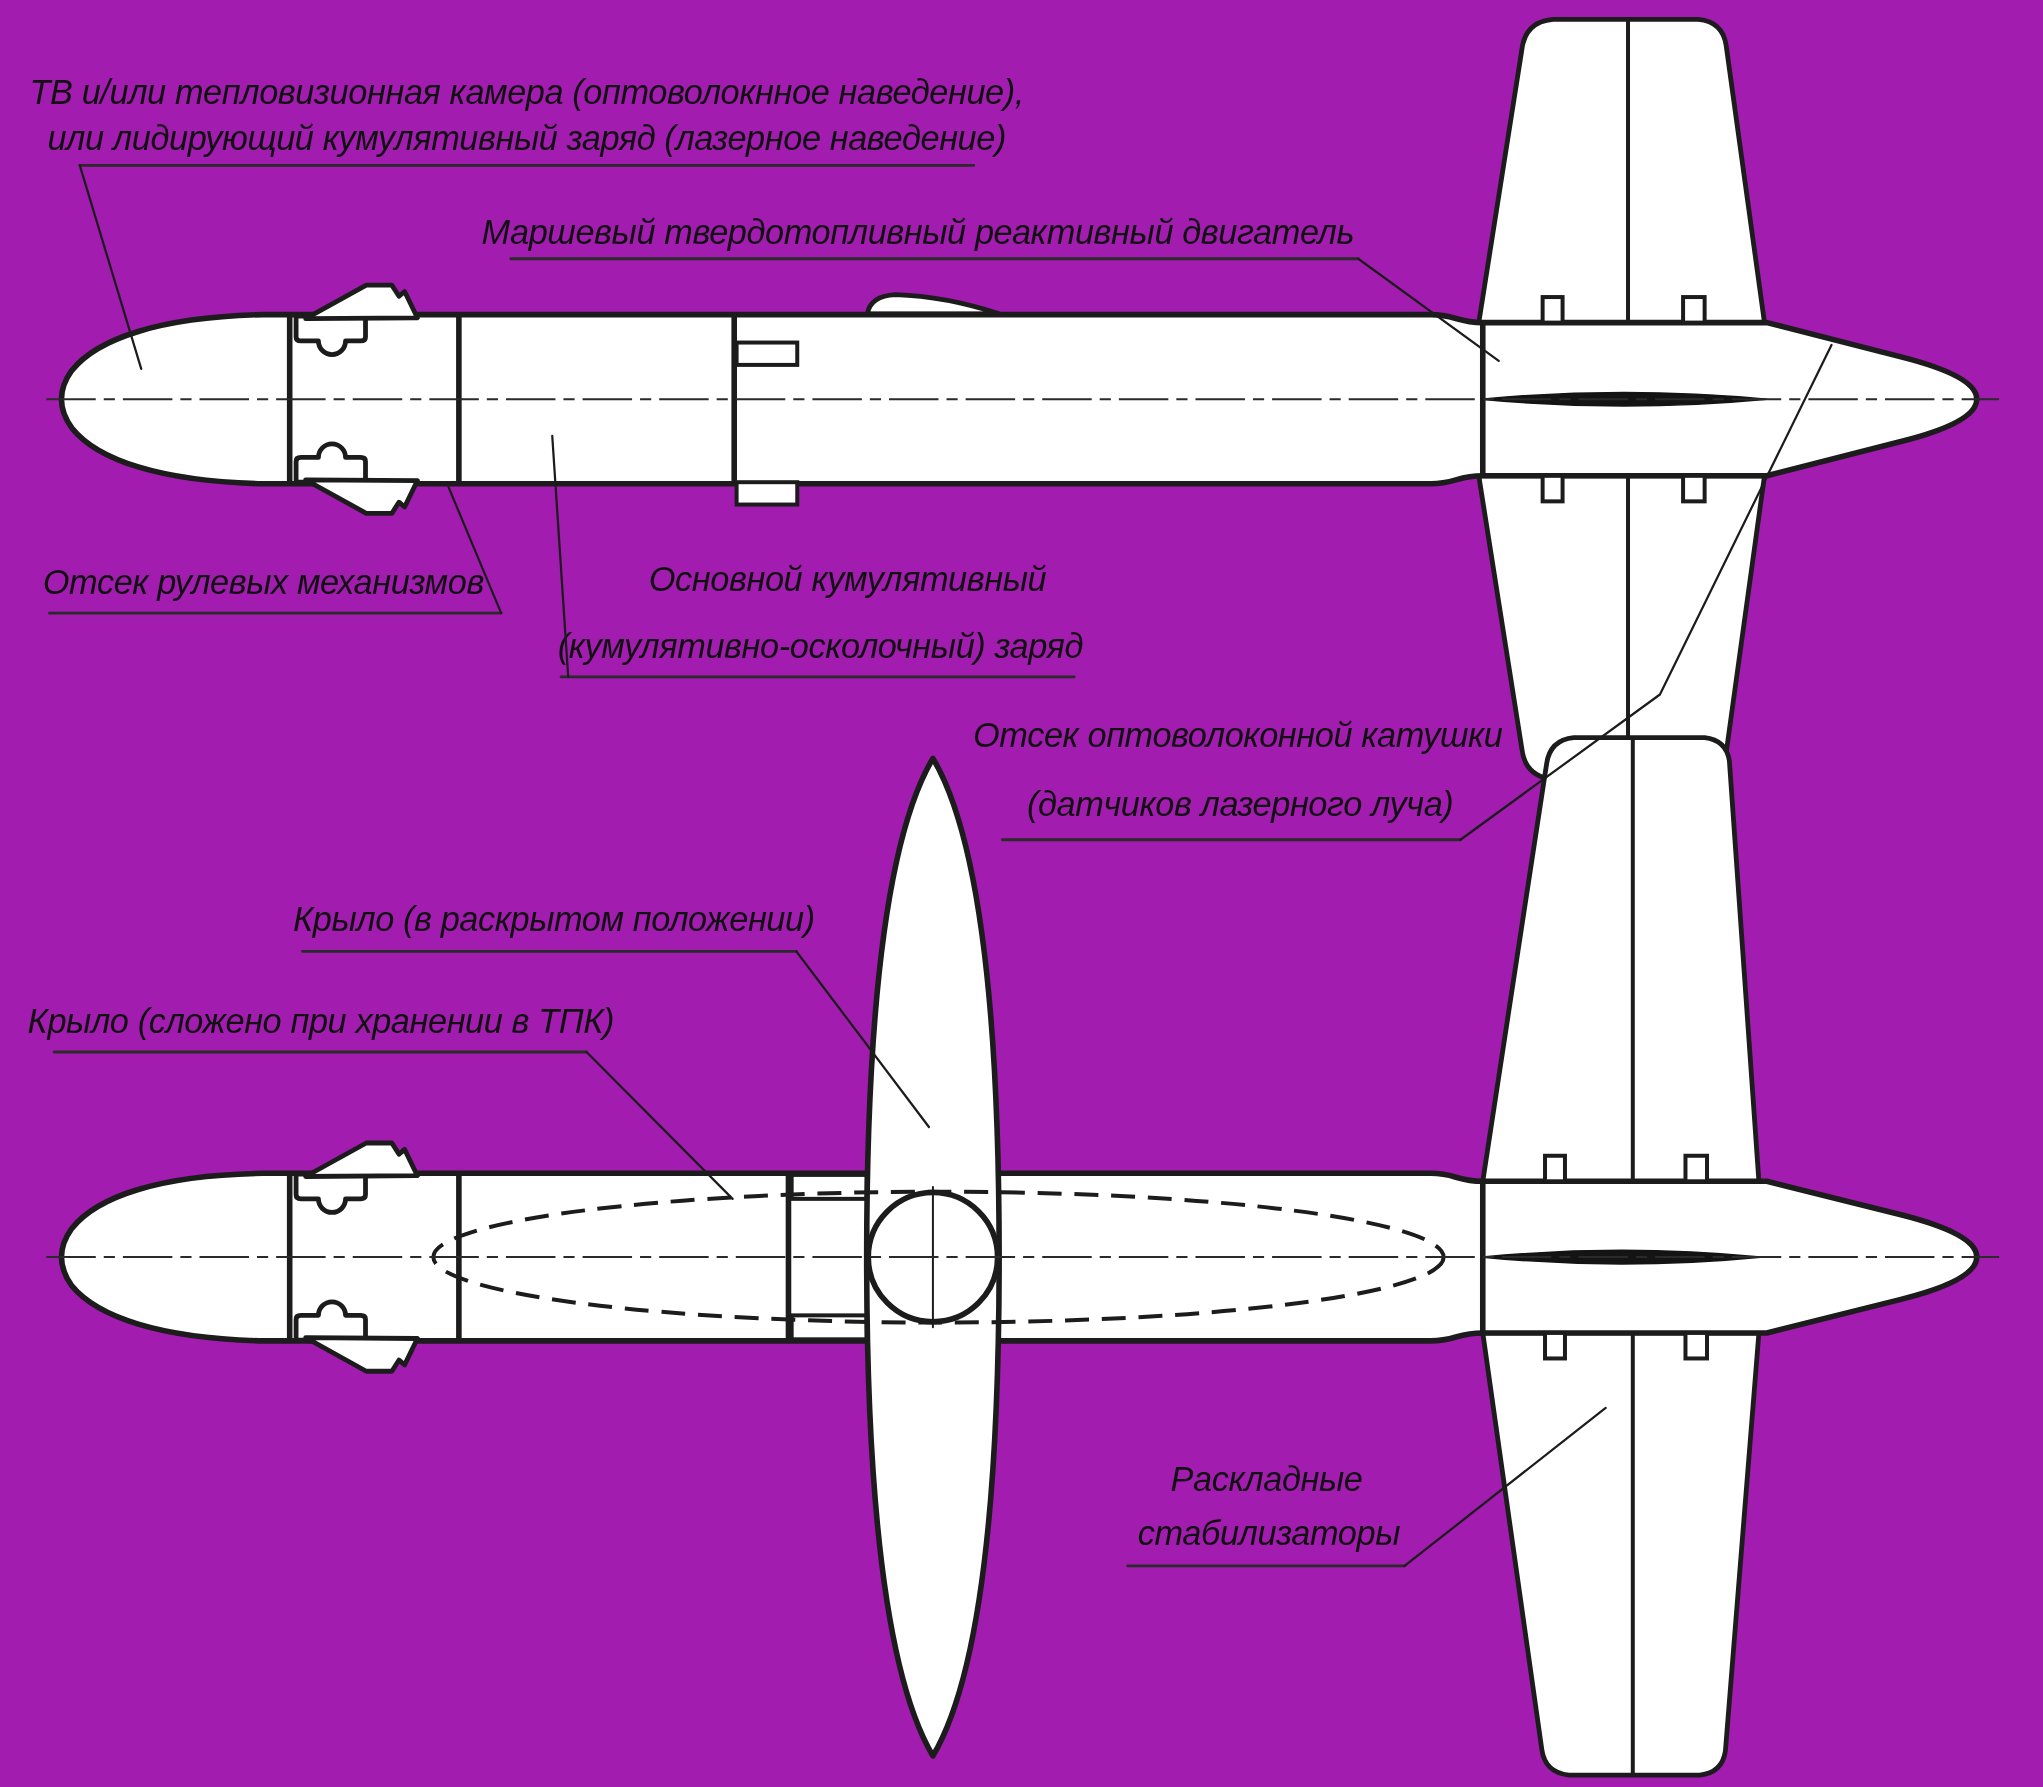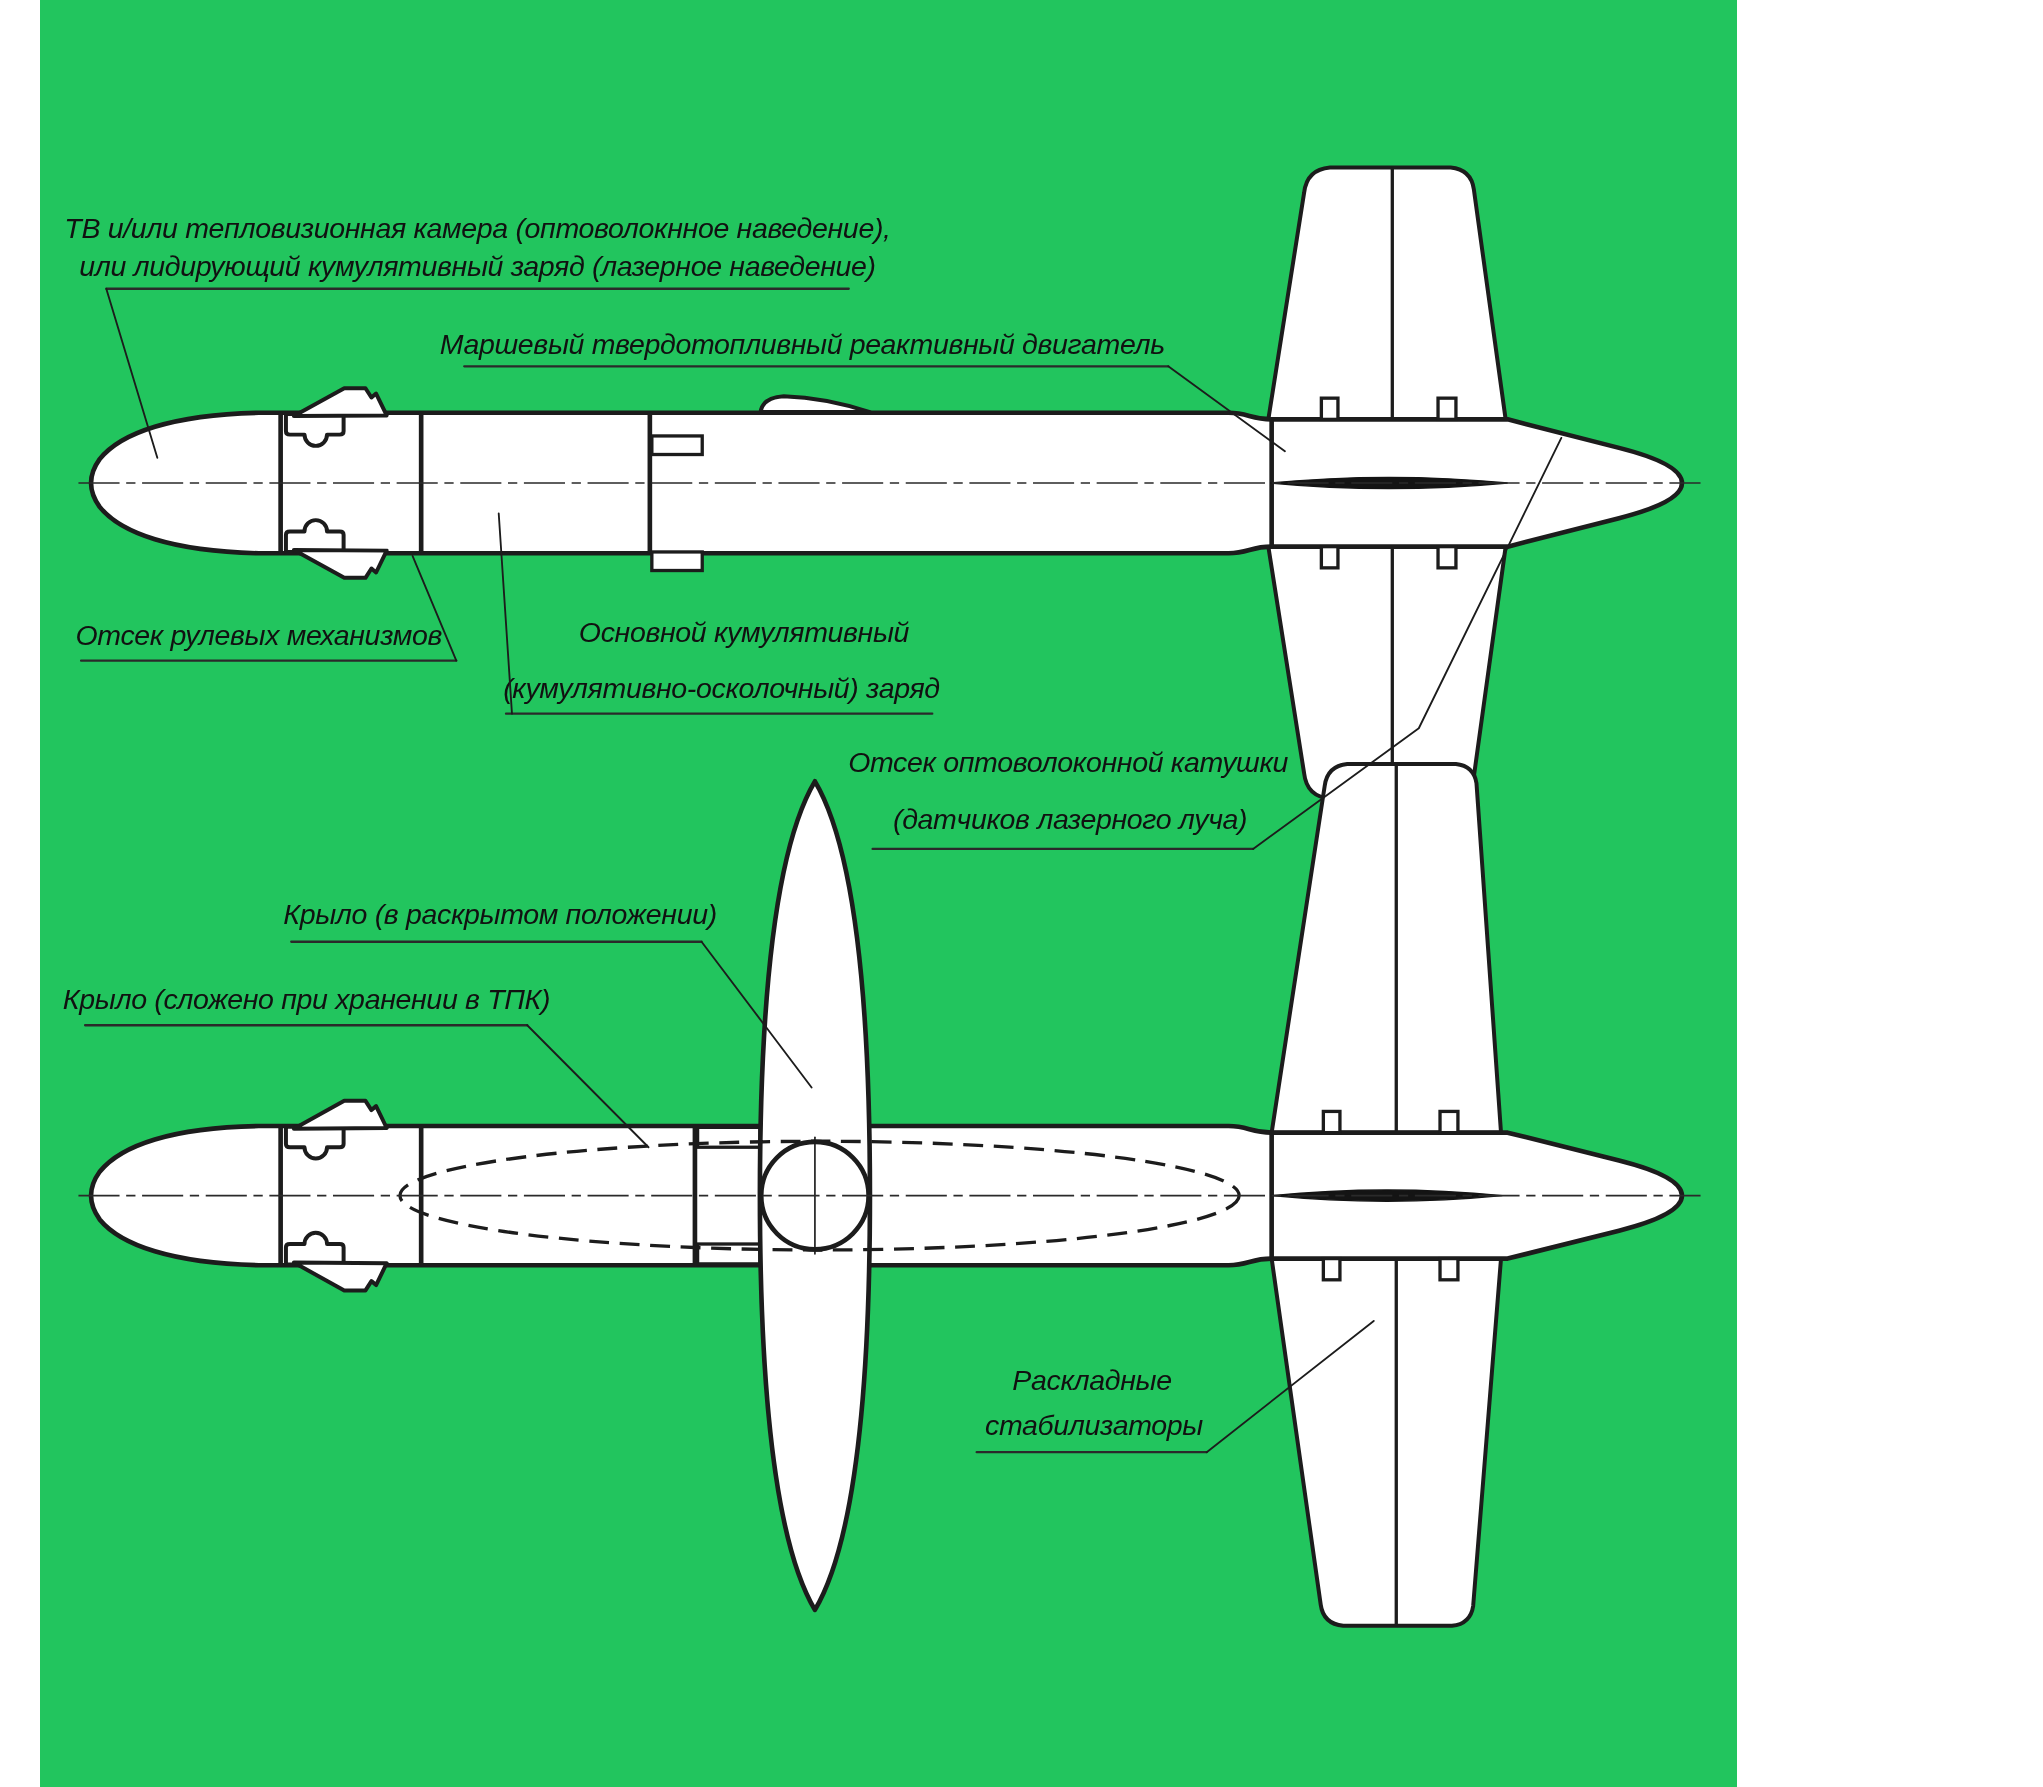--- a/index.html
+++ b/index.html
@@ -1,16 +1,16 @@
 <!DOCTYPE html>
 <html style="font-size:12.8px"><head>
 <meta charset="utf-8">
 <style>
   html,body{margin:0;padding:0;background:#ffffff;}
-  #canvas{position:relative;width:1697px;height:1788px;background:#22c55e;overflow:hidden;margin-left:40px;}
+  #canvas{position:relative;width:2043px;height:1788px;background:#a21caf;overflow:hidden;}
   svg{display:block;width:100%;height:100%;}
   .outline{fill:#ffffff;stroke:#1c1c1c;stroke-width:7;stroke-linejoin:round;stroke-linecap:round;}
   .outline6{fill:#ffffff;stroke:#1c1c1c;stroke-width:6;stroke-linejoin:round;stroke-linecap:round;}
   .thin{fill:none;stroke:#1c1c1c;stroke-width:2.5;stroke-linecap:round;}
   .secline{stroke:#1c1c1c;stroke-width:7;stroke-linecap:butt;}
   .hinge{stroke:#1c1c1c;stroke-width:5;}
   .lug{fill:#ffffff;stroke:#1c1c1c;stroke-width:5;}
   .slot{fill:#ffffff;stroke:#1c1c1c;stroke-width:5;}
   .lens{fill:#141414;stroke:#141414;stroke-width:2;}
   .centerline{fill:none;stroke:#2a2a2a;stroke-width:2.5;stroke-dasharray:62 10 14 10;}

